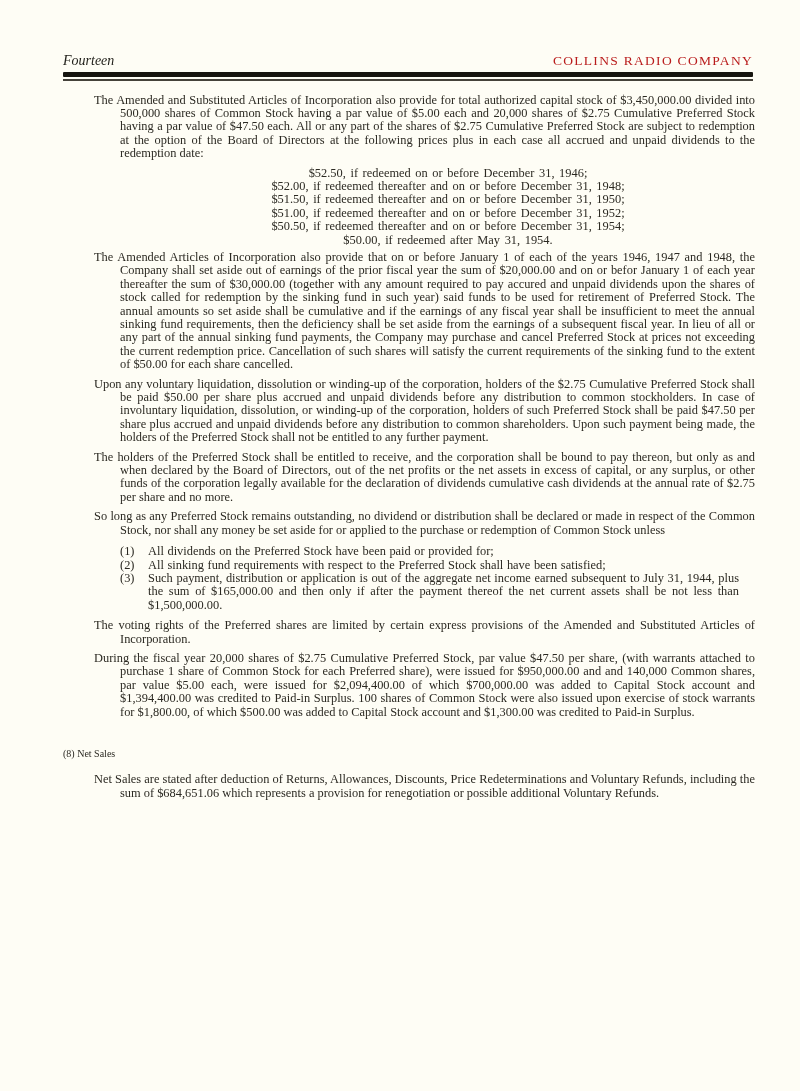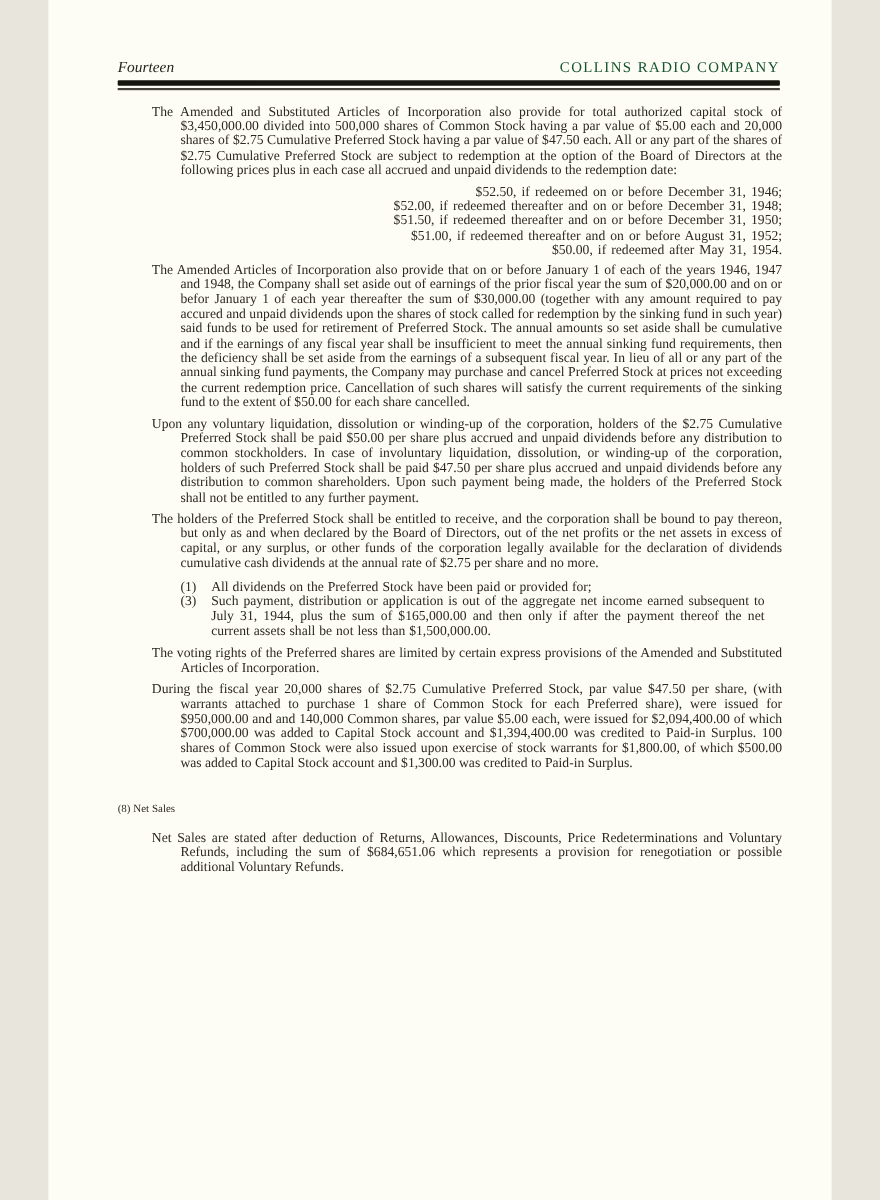--- a/index.html
+++ b/index.html
@@ -2,21 +2,21 @@
 <html><head>
 <meta charset="utf-8">
 <style>
   html, body {
     margin: 0;
     padding: 0;
     background: #e8e6dc;
   }
   .page {
     position: relative;
-    width: 712px;
+    width: 800px;
     height: 1091px;
     margin: 0 auto;
     background: #fefdf5;
     font-family: "Liberation Serif", "DejaVu Serif", serif;
     color: #2b2922;
     overflow: hidden;
   }
   
   .masthead {
     display: flex;
@@ -26,21 +26,21 @@
     line-height: 16px;
   }
   .folio {
     font-style: italic;
     font-size: 14px;
     color: #23221c;
   }
   .company {
     font-size: 13.5px;
     letter-spacing: 1.3px;
-    color: #14532d;
+    color: #b91c1c;
     white-space: nowrap;
   }
   .rule-thick {
     height: 5px;
     background: #16150f;
     margin: 3px 47px 0 63px;
     border-radius: 1px;
   }
   .rule-thin {
     height: 1.5px;
@@ -57,21 +57,21 @@
   .body-text p { margin: 0 0 6px 0; }
   .cont {
     padding-left: 55px;        
   }
   .hang {
     padding-left: 57px;        
     text-indent: -26px;
   }
   .schedule {
     margin: 1px 0 4px 78px;
-    text-align: right;
+    text-align: center;
     word-spacing: 1.5px;
   }
   .sched-line { white-space: nowrap; }
   .conditions {
     margin: 8px 16px 7px 0;
     word-spacing: 0.5px;
   }
   .cond {
     padding-left: 85px;
     text-indent: -28px;
@@ -102,34 +102,39 @@
 
   <main class="body-text">
 
 
     <p class="hang">The Amended and Substituted Articles of Incorporation also provide for total authorized capital stock of $3,450,000.00 divided into 500,000 shares of Common Stock having a par value of $5.00 each and 20,000 shares of $2.75 Cumulative Preferred Stock having a par value of $47.50 each. All or any part of the shares of $2.75 Cumulative Preferred Stock are subject to redemption at the option of the Board of Directors at the following prices plus in each case all accrued and unpaid dividends to the redemption date:</p>
 
     <div class="schedule">
       <div class="sched-line">$52.50, if redeemed on or before December 31, 1946;</div>
       <div class="sched-line">$52.00, if redeemed thereafter and on or before December 31, 1948;</div>
       <div class="sched-line">$51.50, if redeemed thereafter and on or before December 31, 1950;</div>
-      <div class="sched-line">$51.00, if redeemed thereafter and on or before August 31, 1952;</div>
+      <div class="sched-line">$51.00, if redeemed thereafter and on or before December 31, 1952;</div>
+      <div class="sched-line">$50.50, if redeemed thereafter and on or before December 31, 1954;</div>
       <div class="sched-line">$50.00, if redeemed after May 31, 1954.</div>
     </div>
 
     <p class="hang">The Amended Articles of Incorporation also provide that on or before January 1 of each of the years 1946, 1947 and 1948, the Company shall set aside out of earnings of the prior fiscal year the sum of $20,000.00 and on or befor January 1 of each year thereafter the sum of $30,000.00 (together with any amount required to pay accured and unpaid dividends upon the shares of stock called for redemption by the sinking fund in such year) said funds to be used for retirement of Preferred Stock.  The annual amounts so set aside shall be cumulative and if the earnings of any fiscal year shall be insufficient to meet the annual sinking fund requirements, then the deficiency shall be set aside from the earnings of a subsequent fiscal year.  In lieu of all or any part of the annual sinking fund payments, the Company may purchase and cancel Preferred Stock at prices not exceeding the current redemption price.  Cancellation of such shares will satisfy the current requirements of the sinking fund to the extent of $50.00 for each share cancelled.</p>
 
     <p class="hang">Upon any voluntary liquidation, dissolution or winding-up of the corporation, holders of the $2.75 Cumulative Preferred Stock shall be paid $50.00 per share plus accrued and unpaid dividends before any distribution to common stockholders.  In case of involuntary liquidation, dissolution, or winding-up of the corporation, holders of such Preferred Stock shall be paid $47.50 per share plus accrued and unpaid dividends before any distribution to common shareholders.  Upon such payment being made, the holders of the Preferred Stock shall not be entitled to any further payment.</p>
 
     <p class="hang">The holders of the Preferred Stock shall be entitled to receive, and the corporation shall be bound to pay thereon, but only as and when declared by the Board of Directors, out of the net profits or the net assets in excess of capital, or any surplus, or other funds of the corporation legally available for the declaration of dividends cumulative cash dividends at the annual rate of $2.75 per share and no more.</p>
 
+    <p class="hang">So long as any Preferred Stock remains outstanding, no dividend or distribution shall be declared or made in respect of the Common Stock, nor shall any money be set aside for or applied to the purchase or redemption of Common Stock unless</p>
 
     <div class="conditions">
       <div class="cond">
         <span class="cond-num">(1)</span><span>All dividends on the Preferred Stock have been paid or provided for;</span>
+      </div>
+      <div class="cond">
+        <span class="cond-num">(2)</span><span>All sinking fund requirements with respect to the Preferred Stock shall have been satisfied;</span>
       </div>
       <div class="cond">
         <span class="cond-num">(3)</span><span>Such payment, distribution or application is out of the aggregate net income earned subsequent to July 31, 1944,  plus the sum of $165,000.00 and then only if after the payment thereof the net current assets shall be not less than $1,500,000.00.</span>
       </div>
     </div>
 
     <p class="hang">The voting rights of the Preferred shares are limited by certain express provisions of the Amended and Substituted Articles of Incorporation.</p>
 
     <p class="hang">During the fiscal year 20,000 shares of $2.75 Cumulative Preferred Stock, par value $47.50 per share, (with warrants attached to purchase 1 share of Common Stock for each Preferred share),  were issued for $950,000.00 and and 140,000 Common shares, par value $5.00 each, were issued for $2,094,400.00 of which $700,000.00 was added to Capital Stock account and $1,394,400.00 was credited to Paid-in Surplus. 100 shares of Common Stock were also issued upon exercise of stock warrants for $1,800.00, of which $500.00 was added to Capital Stock account and $1,300.00 was credited to Paid-in Surplus.</p>
 

